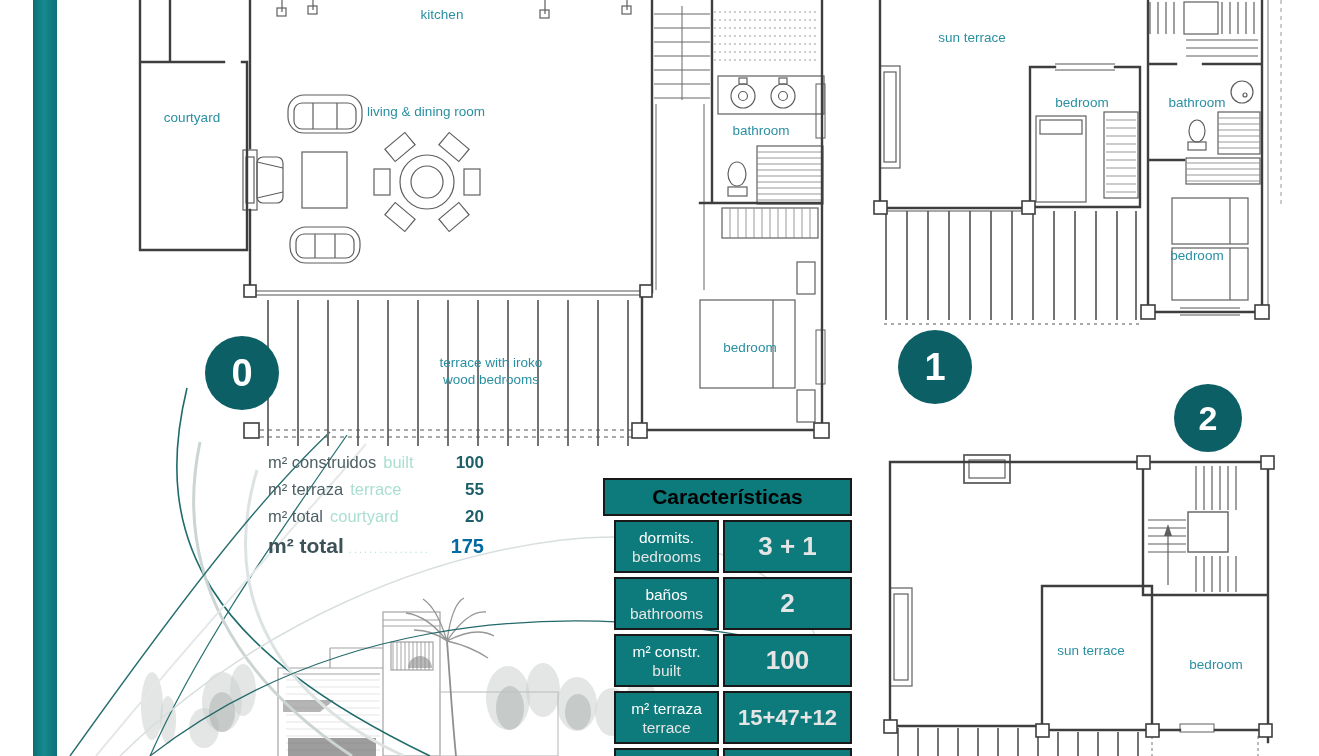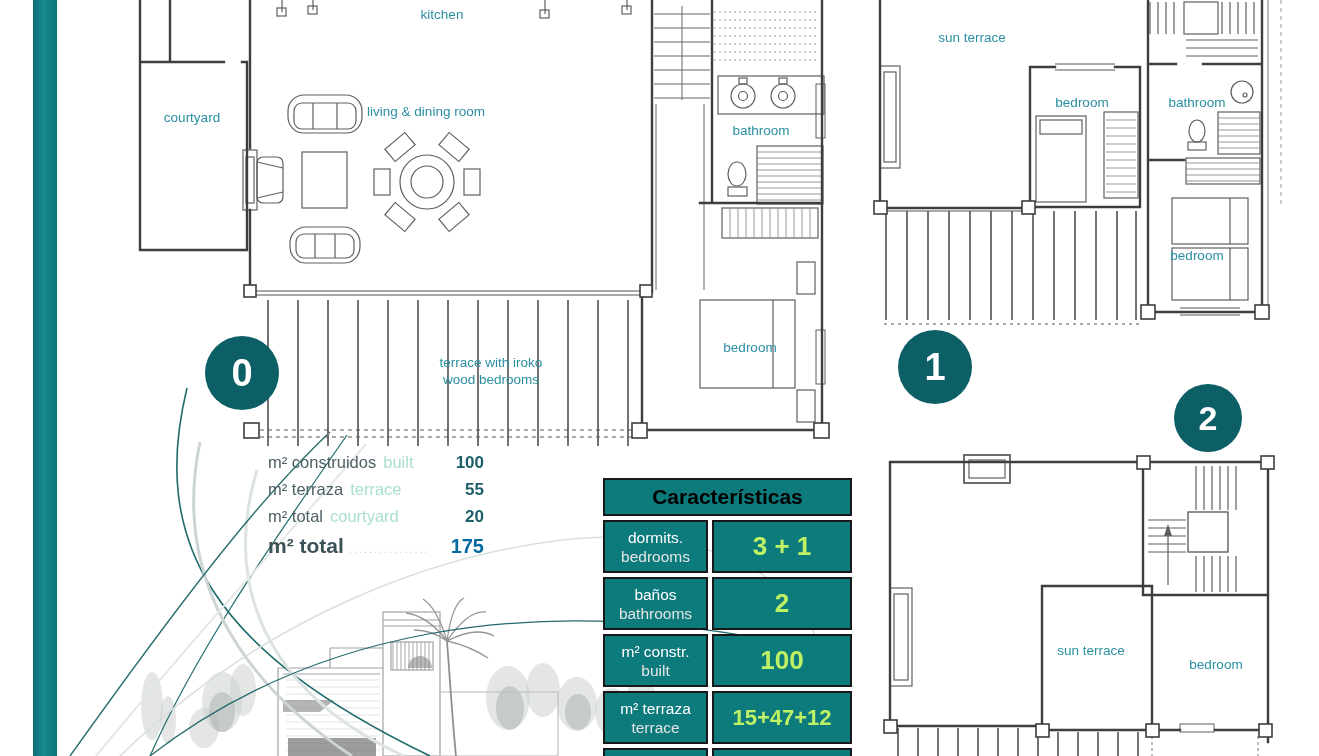--- a/index.html
+++ b/index.html
@@ -37,26 +37,26 @@
   .m-total .m-val { font-size: 20px; color: #0369a1; }
   .chars { position: absolute; left: 603px; top: 478px; width: 249px; display: flex; flex-direction: column; gap: 4px; z-index: 4; }
   .c-header {
     height: 38px; background: #0d7a7c; border: 2px solid #191919; color: #000000;
     font-weight: bold; font-size: 21px; display: flex; align-items: center; justify-content: center;
   }
   .c-row { display: flex; gap: 4px; height: 53px; }
   .c-label {
     width: 105px; background: #0d7a7c; border: 2px solid #191919;
     display: flex; flex-direction: column; align-items: center; justify-content: center;
-    line-height: 19px; font-size: 15.5px;
+    line-height: 19px; font-size: 15.5px; margin-left: 11px;
   }
   .c-es { color: #fff; }
   .c-en { color: #e5e5e5; }
   .c-value {
-    flex: 1; background: #0d7a7c; border: 2px solid #191919; color: #bef264;
+    flex: 1; background: #0d7a7c; border: 2px solid #191919; color: #e5e5e5;
     font-weight: bold; font-size: 26px; display: flex; align-items: center; justify-content: center;
   }
   .c-value.small { font-size: 22px; }
 </style>
 </head>
 <body>
 
 <div class="page">
 
   <svg class="art" width="1319" height="756" viewBox="0 0 1319 756">

